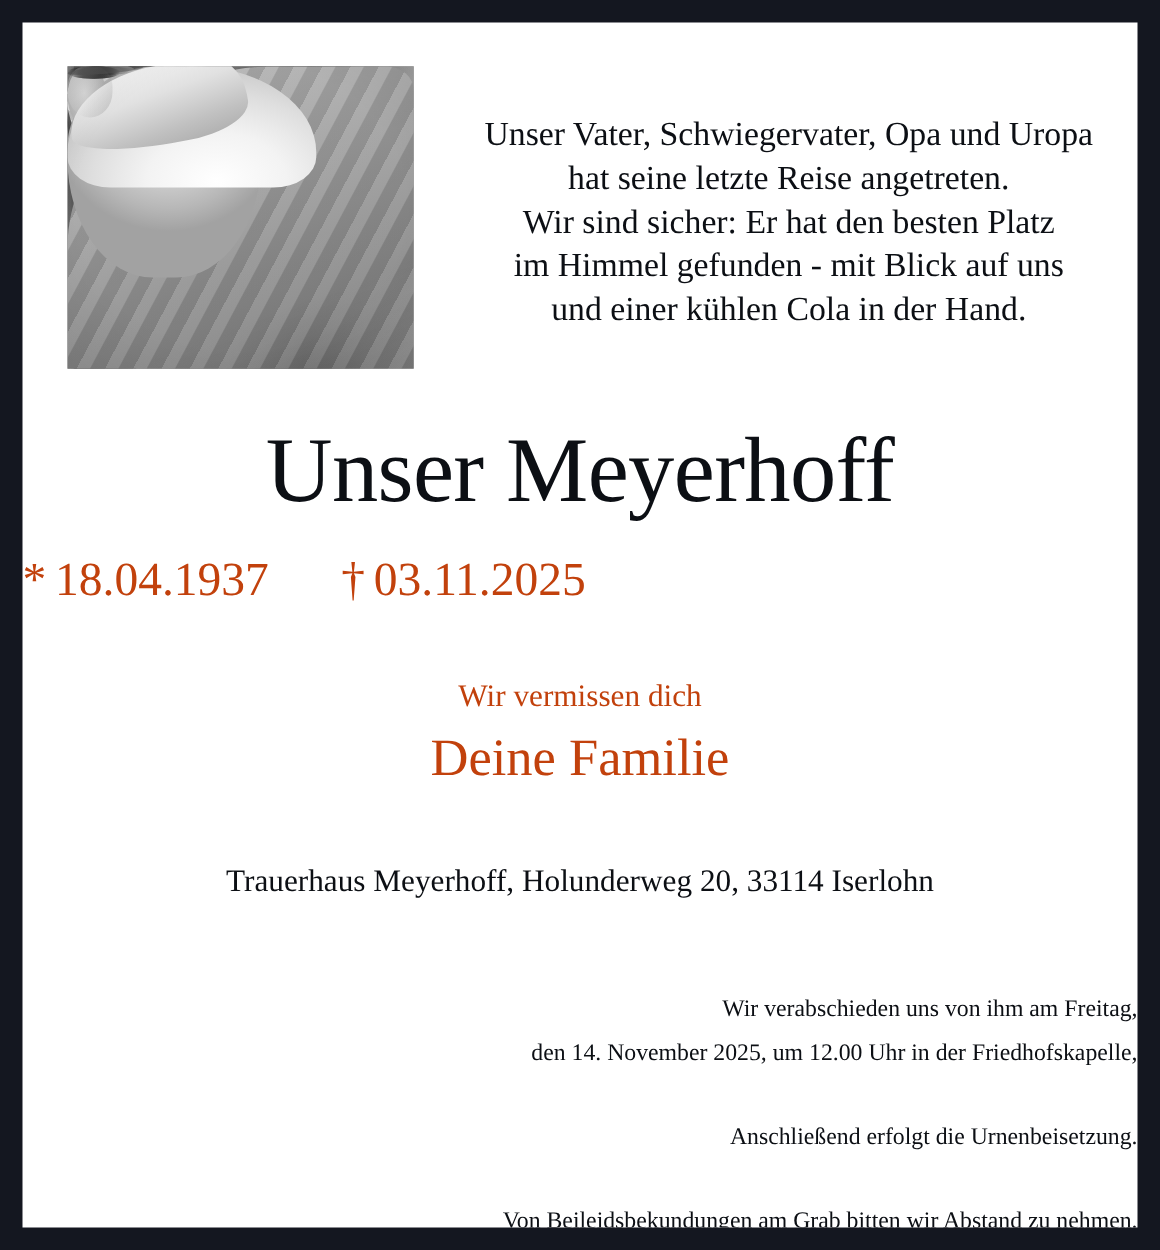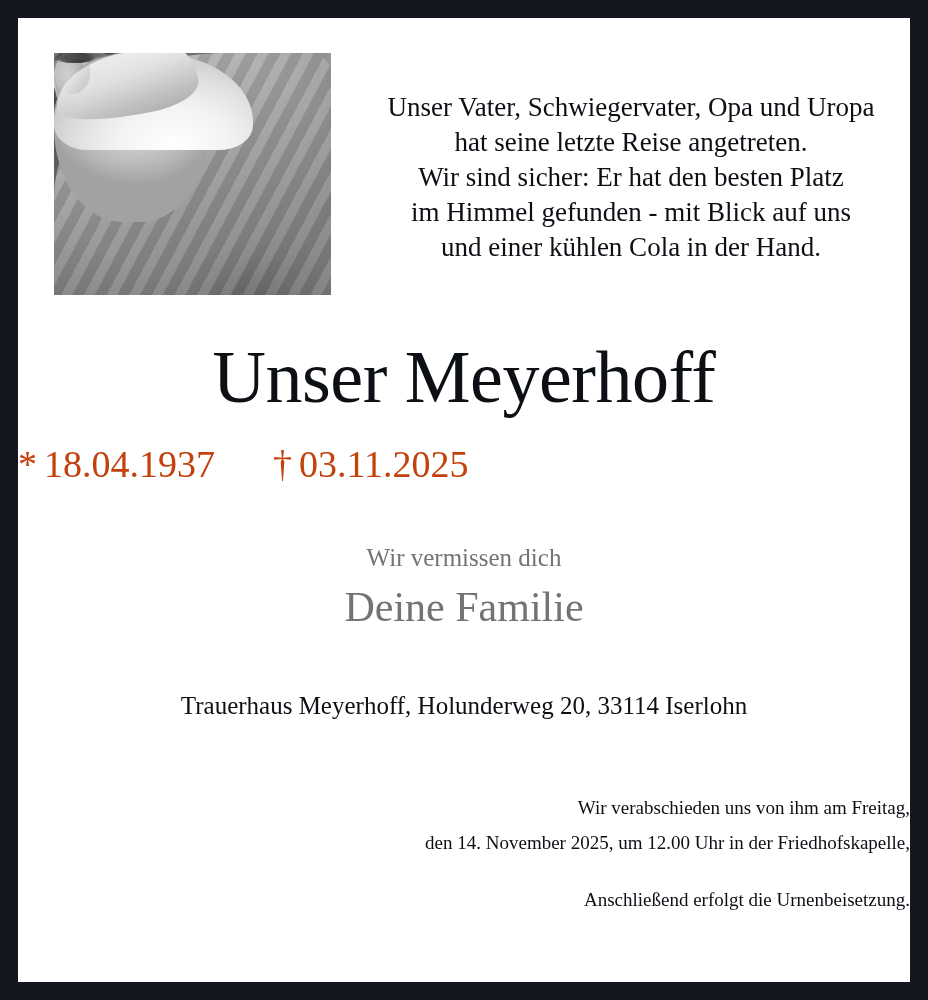--- a/index.html
+++ b/index.html
@@ -248,21 +248,21 @@
   }
   .dates .gap { display: inline-block; width: 58px; }
   .dates .sym { padding-right: 7px; }
 
   .farewell {
     position: absolute;
     left: 0;
     right: 0;
     top: 524px;
     text-align: center;
-    color: #737373;
+    color: #c2410c;
   }
   .farewell .missing {
     display: block;
     font-size: 25px;
     line-height: 32px;
   }
   .farewell .family {
     display: block;
     font-size: 42px;
     line-height: 42px;
@@ -285,21 +285,21 @@
     position: absolute;
     left: 0;
     right: 0;
     top: 772px;
     text-align: right;
     font-size: 19px;
     line-height: 35px;
     color: #0c0f14;
   }
   .funeral .line { display: block; white-space: nowrap; }
-  .funeral .line.spaced { margin-top: 22px; }
+  .funeral .line.spaced { margin-top: 32px; }
 </style>
 </head>
 <body>
 
 <div class="notice-frame">
   <div class="notice-page">
 
     <div class="portrait">
       <div class="ph-layer ph-bg"></div>
       <div class="ph-layer ph-door"></div>
@@ -341,16 +341,17 @@
       <span class="missing">Wir vermissen dich</span>
       <span class="family">Deine Familie</span>
     </div>
 
     <div class="mourning-house">Trauerhaus Meyerhoff, Holunderweg 20, 33114 Iserlohn</div>
 
     <div class="funeral">
       <span class="line">Wir verabschieden uns von ihm am Freitag,</span>
       <span class="line">den 14. November 2025, um 12.00 Uhr in der Friedhofskapelle,</span>
       <span class="line spaced">Anschließend erfolgt die Urnenbeisetzung.</span>
+      <span class="line spaced">Von Beileidsbekundungen am Grab bitten wir Abstand zu nehmen.</span>
     </div>
 
   </div>
 </div>
 
 </body></html>

